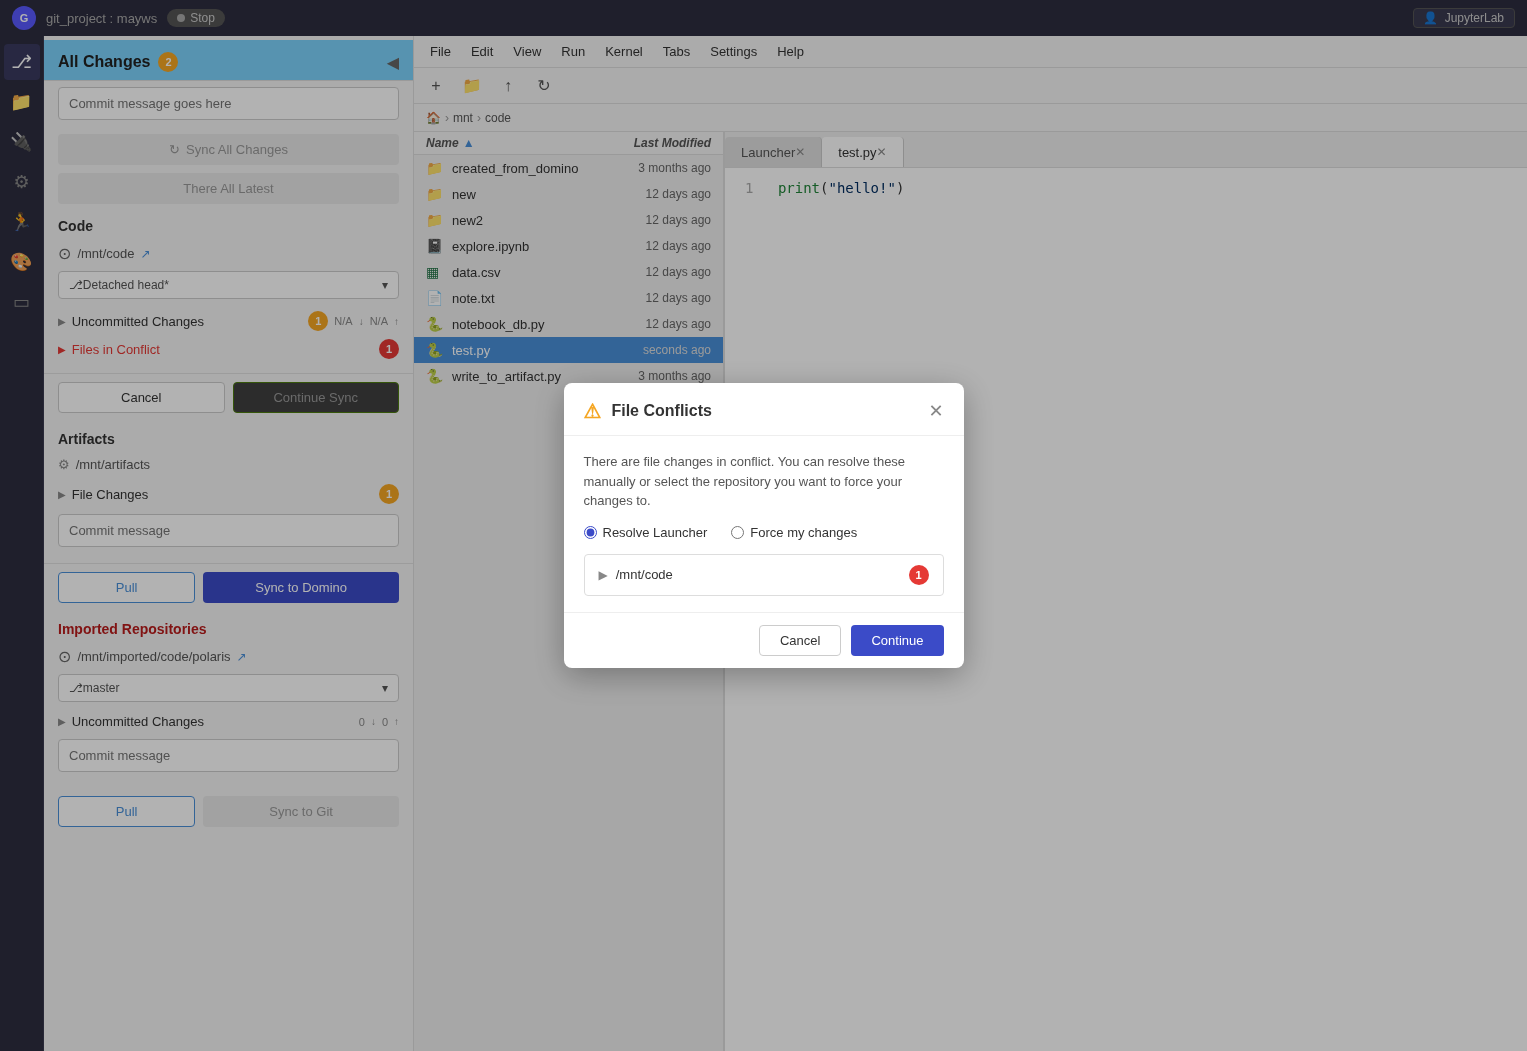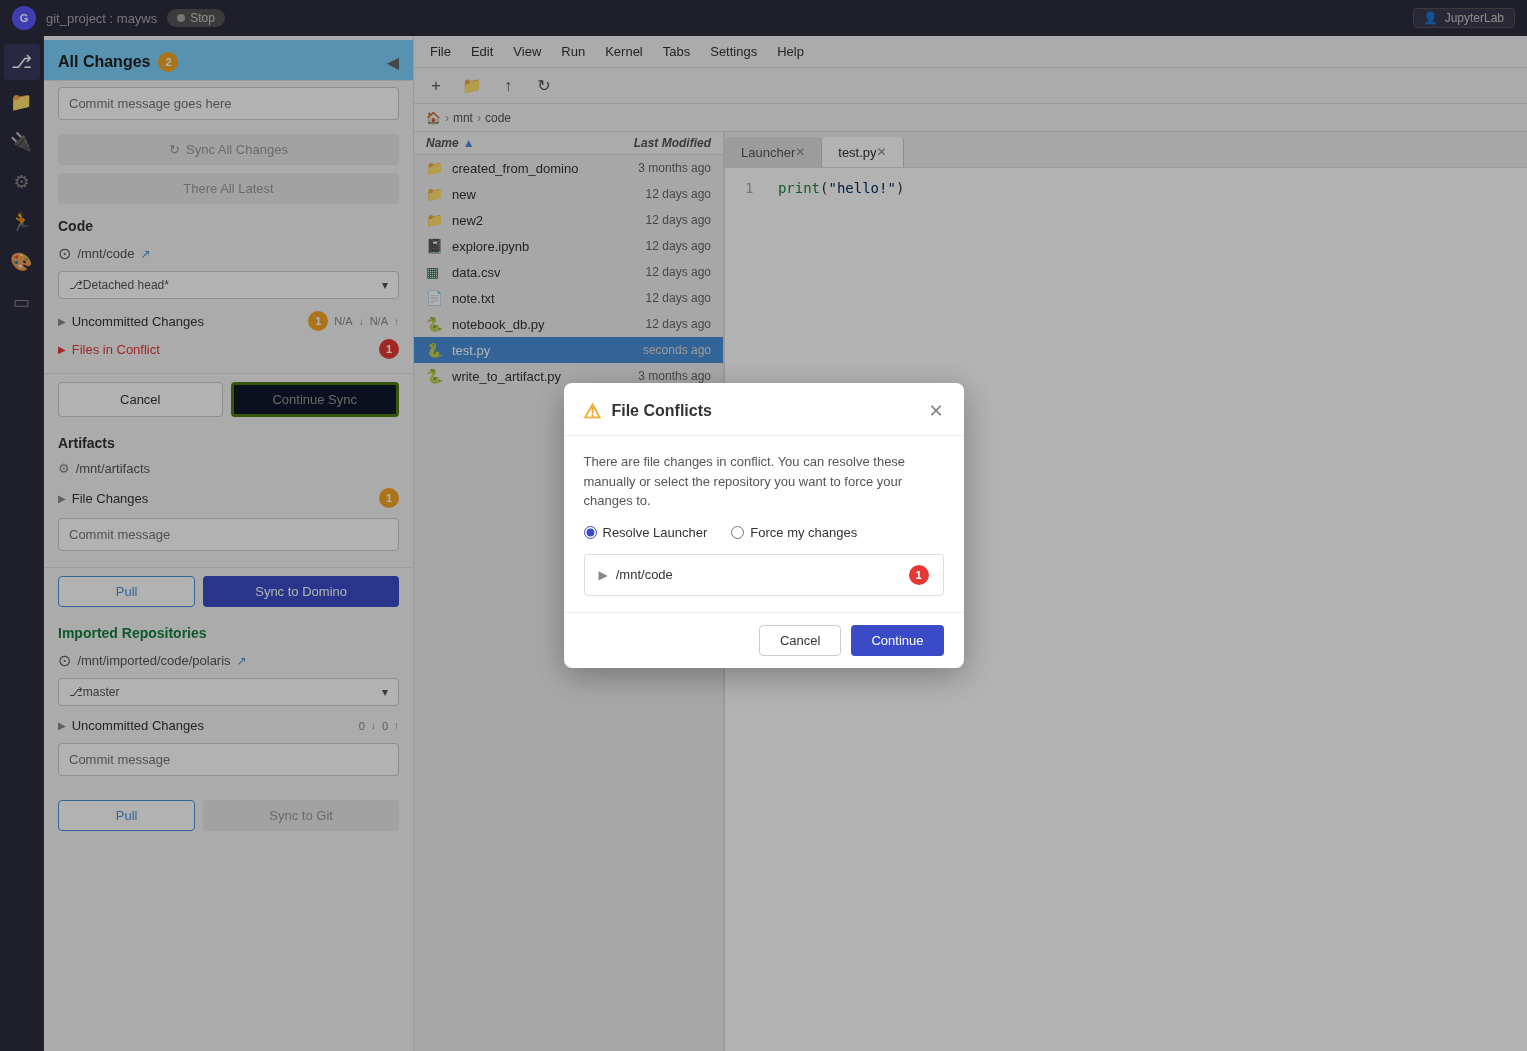--- a/index.html
+++ b/index.html
@@ -45,32 +45,32 @@
     .branch-select { width: 100%; border: 1px solid #ccc; border-radius: 4px; padding: 6px 10px; font-size: 12px; color: #555; background: white; display: flex; align-items: center; justify-content: space-between; margin-bottom: 8px; }
     .branch-select select { border: none; background: transparent; font-size: 12px; color: #555; width: 100%; appearance: none; }
 
     .changes-row { display: flex; align-items: center; gap: 6px; padding: 4px 0; cursor: pointer; }
     .changes-label { font-size: 13px; color: #333; display: flex; align-items: center; gap: 6px; flex: 1; }
     .changes-label.conflict { color: #e53935; }
     .n-a { font-size: 11px; color: #888; }
 
     .cancel-continue-row { display: flex; gap: 8px; padding: 8px 14px; }
     .btn-cancel { flex: 1; padding: 7px; border: 1px solid #ccc; background: white; border-radius: 4px; font-size: 13px; cursor: pointer; color: #333; }
-    .btn-continue-sync { flex: 1; padding: 7px; border: 3px solid #4d7c0f; background: #0f172a; border-radius: 4px; font-size: 13px; cursor: pointer; color: #999; }
+    .btn-continue-sync { flex: 1; padding: 7px; border: 1px solid #4d7c0f; background: #404040; border-radius: 4px; font-size: 13px; cursor: pointer; color: #999; }
 
     .artifacts-section { padding: 10px 14px; border-bottom: 1px solid #e0e0e0; }
     .artifacts-repo { display: flex; align-items: center; gap: 6px; color: #555; font-size: 13px; margin-bottom: 8px; }
 
     .pull-sync-row { display: flex; gap: 8px; padding: 8px 14px; }
     .btn-pull { flex: 1; padding: 7px; border: 1px solid #4a90d9; background: white; border-radius: 4px; font-size: 13px; cursor: pointer; color: #4a90d9; }
     .btn-sync-domino { flex: 1.5; padding: 7px; border: none; background: #3b4bc8; border-radius: 4px; font-size: 13px; cursor: pointer; color: white; }
 
     
     .imported-section { padding: 10px 14px; }
-    .imported-title { font-size: 14px; font-weight: 600; color: #15803d; margin-bottom: 10px; }
+    .imported-title { font-size: 14px; font-weight: 600; color: #b91c1c; margin-bottom: 10px; }
 
     
     .jupyterlab-area { flex: 1; display: flex; flex-direction: column; background: #f0f0f0; }
     .menu-bar { height: 32px; background: #f5f5f5; border-bottom: 1px solid #ddd; display: flex; align-items: center; padding: 0 8px; gap: 4px; }
     .menu-item { padding: 4px 8px; font-size: 13px; color: #333; cursor: pointer; border-radius: 3px; }
 
     .toolbar-bar { height: 36px; background: #f5f5f5; border-bottom: 1px solid #ddd; display: flex; align-items: center; padding: 0 8px; gap: 8px; }
     .toolbar-btn { width: 28px; height: 28px; display: flex; align-items: center; justify-content: center; color: #555; font-size: 16px; cursor: pointer; border-radius: 3px; }
 
     .breadcrumb-bar { height: 28px; background: #f5f5f5; border-bottom: 1px solid #ddd; display: flex; align-items: center; padding: 0 12px; gap: 4px; font-size: 12px; color: #555; }

